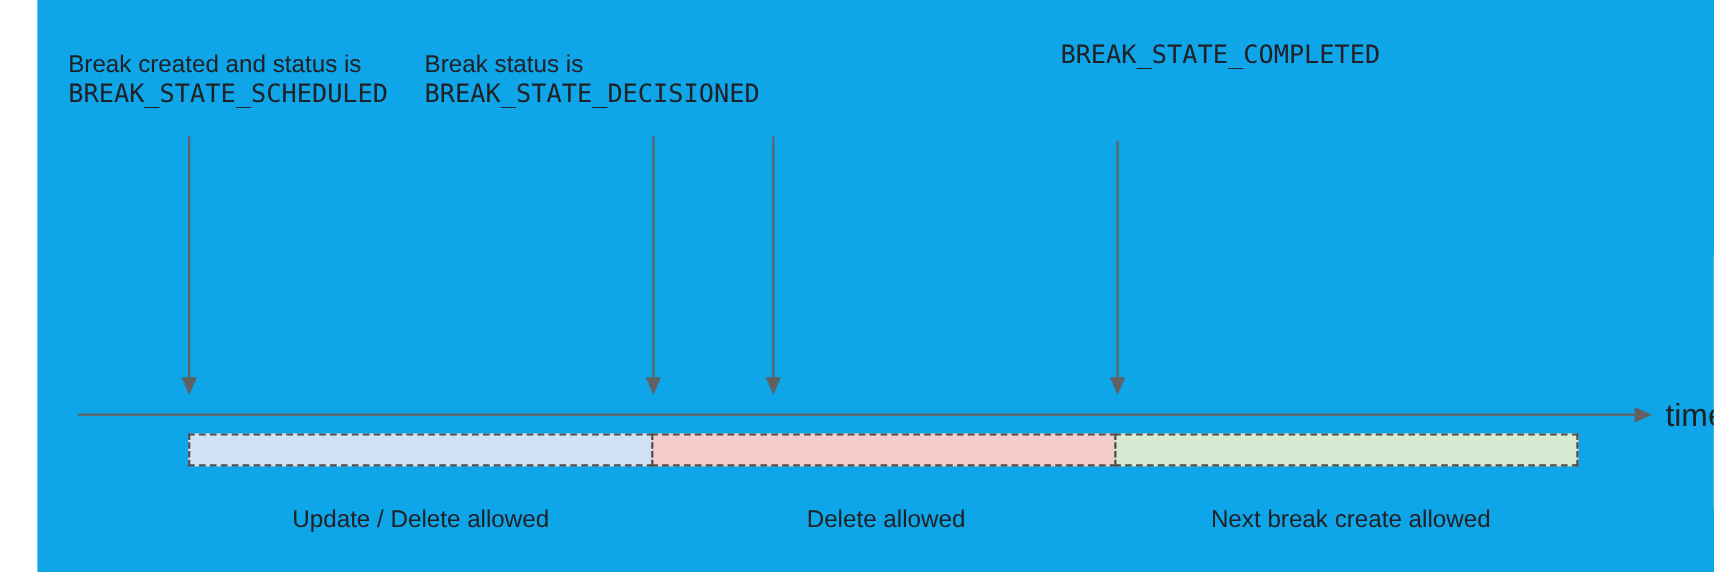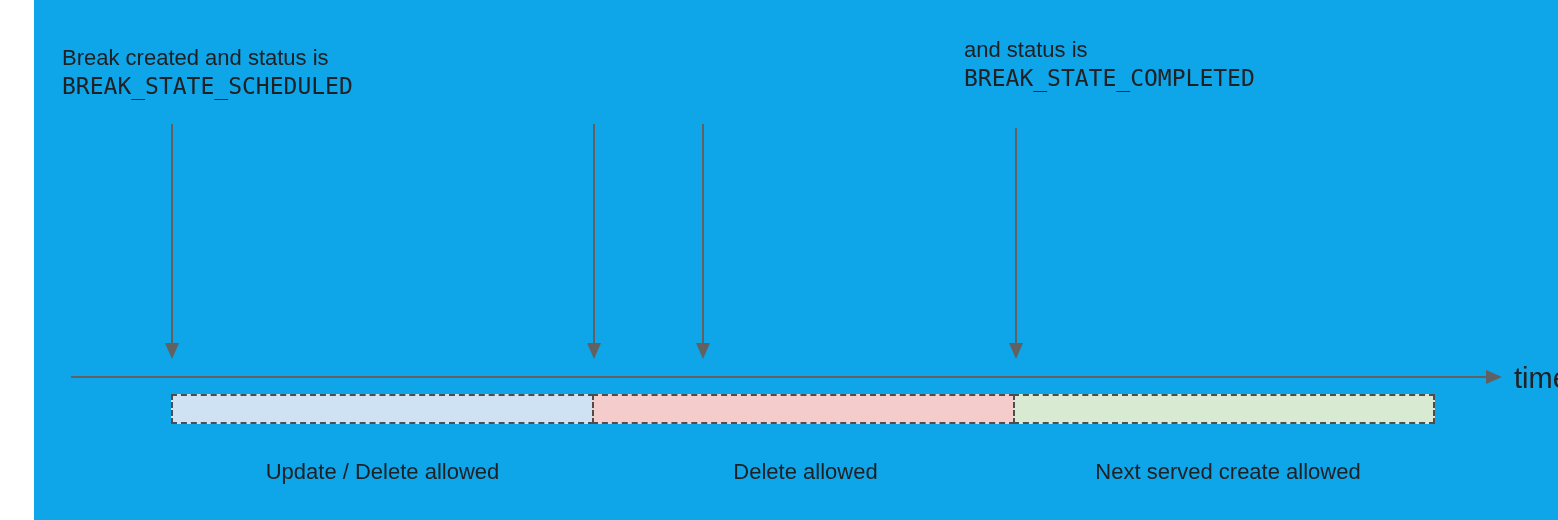--- a/index.html
+++ b/index.html
@@ -66,39 +66,42 @@
 </head>
 <body>
 
 <div class="canvas">
 
   <div class="annotation a1">
     <div class="ann-line">Break created and status is</div>
     <div class="ann-line mono">BREAK_STATE_SCHEDULED</div>
   </div>
 
+  <div class="annotation a2">
+    <div class="ann-line">Break status is</div>
+    <div class="ann-line mono">BREAK_STATE_DECISIONED</div>
+  </div>
 
 
   <div class="annotation a4">
-    <div class="ann-line">and status is</div>
     <div class="ann-line mono">BREAK_STATE_COMPLETED</div>
   </div>
 
   <div class="arrow ar1"></div>
   <div class="arrow ar2"></div>
   <div class="arrow ar3"></div>
   <div class="arrow ar4"></div>
 
   <div class="axis"></div>
   <div class="axis-head"></div>
   <div class="axis-label">time</div>
 
   <div class="bars">
     <div class="bar s1" style="background-color: rgb(207, 226, 243);"></div>
     <div class="bar s2" style="background-color: rgb(244, 204, 204);"></div>
     <div class="bar s3" style="background-color: rgb(217, 234, 211);"></div>
   </div>
 
   <div class="seg-label sl1">Update / Delete allowed</div>
   <div class="seg-label sl2">Delete allowed</div>
-  <div class="seg-label sl3">Next served create allowed</div>
+  <div class="seg-label sl3">Next break create allowed</div>
 
 </div>
 
 </body></html>

